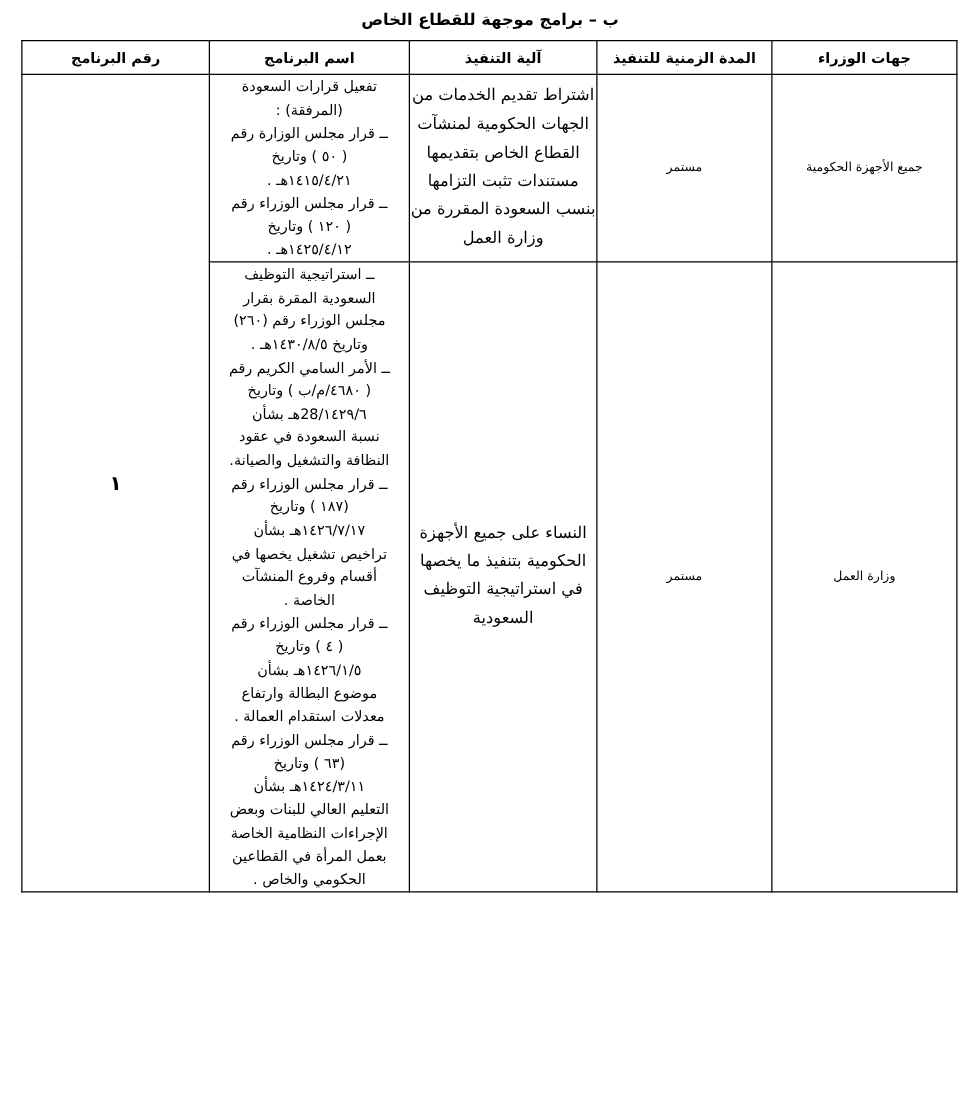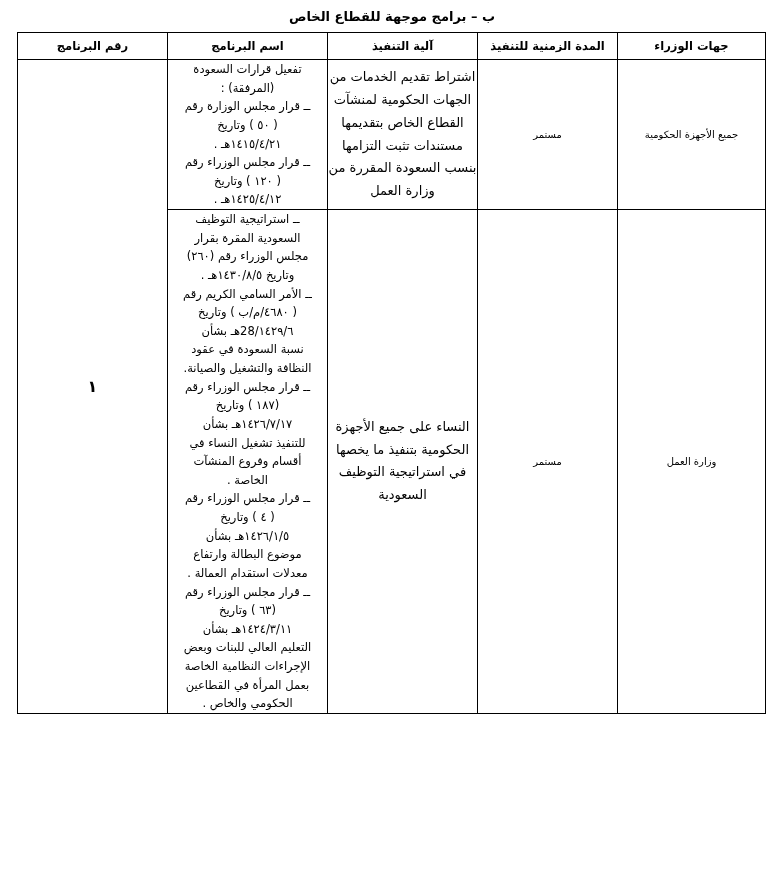--- a/index.html
+++ b/index.html
@@ -151,21 +151,21 @@
               <p>مجلس الوزراء رقم (٢٦٠)</p>
               <p>وتاريخ ١٤٣٠/٨/٥هـ .</p>
               <p>ــ الأمر السامي الكريم رقم</p>
               <p>( ٤٦٨٠/م/ب ) وتاريخ</p>
               <p>١٤٢٩/٦/28هـ بشأن</p>
               <p>نسبة السعودة في عقود</p>
               <p>النظافة والتشغيل والصيانة.</p>
               <p>ــ قرار مجلس الوزراء رقم</p>
               <p>(١٨٧ ) وتاريخ</p>
               <p>١٤٢٦/٧/١٧هـ بشأن</p>
-              <p>للتنفيذ تشغيل النساء في</p>
+              <p>تراخيص تشغيل يخصها في</p>
               <p>أقسام وفروع المنشآت</p>
               <p>الخاصة .</p>
               <p>ــ قرار مجلس الوزراء رقم</p>
               <p>( ٤ ) وتاريخ</p>
               <p>١٤٢٦/١/٥هـ بشأن</p>
               <p>موضوع البطالة وارتفاع</p>
               <p>معدلات استقدام العمالة .</p>
               <p>ــ قرار مجلس الوزراء رقم</p>
               <p>(٦٣ ) وتاريخ</p>
               <p>١٤٢٤/٣/١١هـ بشأن</p>

